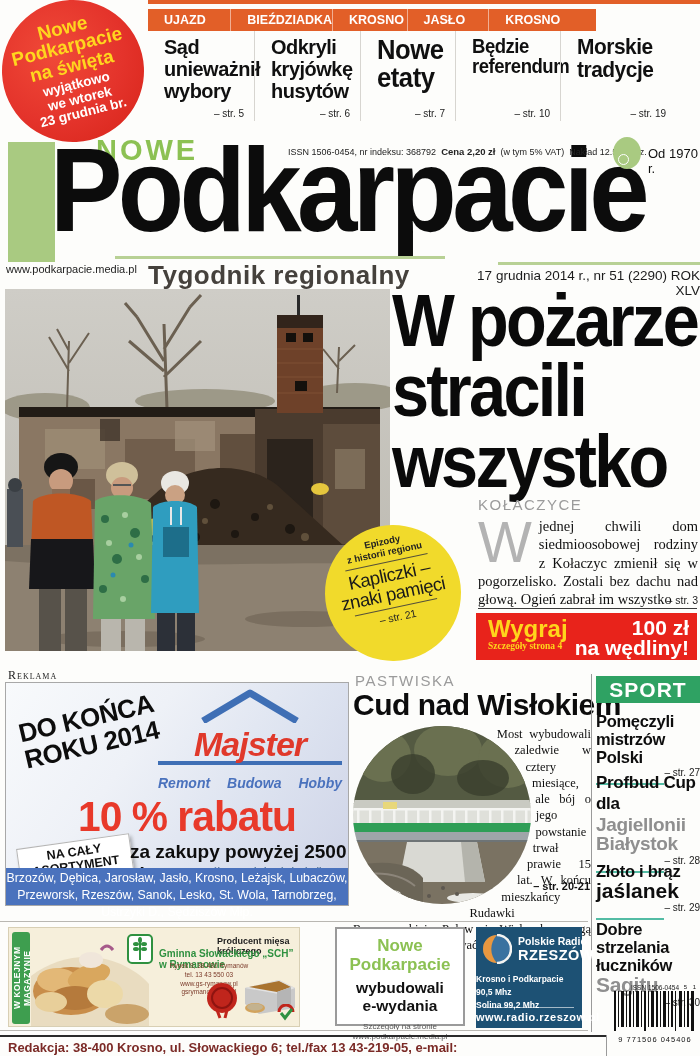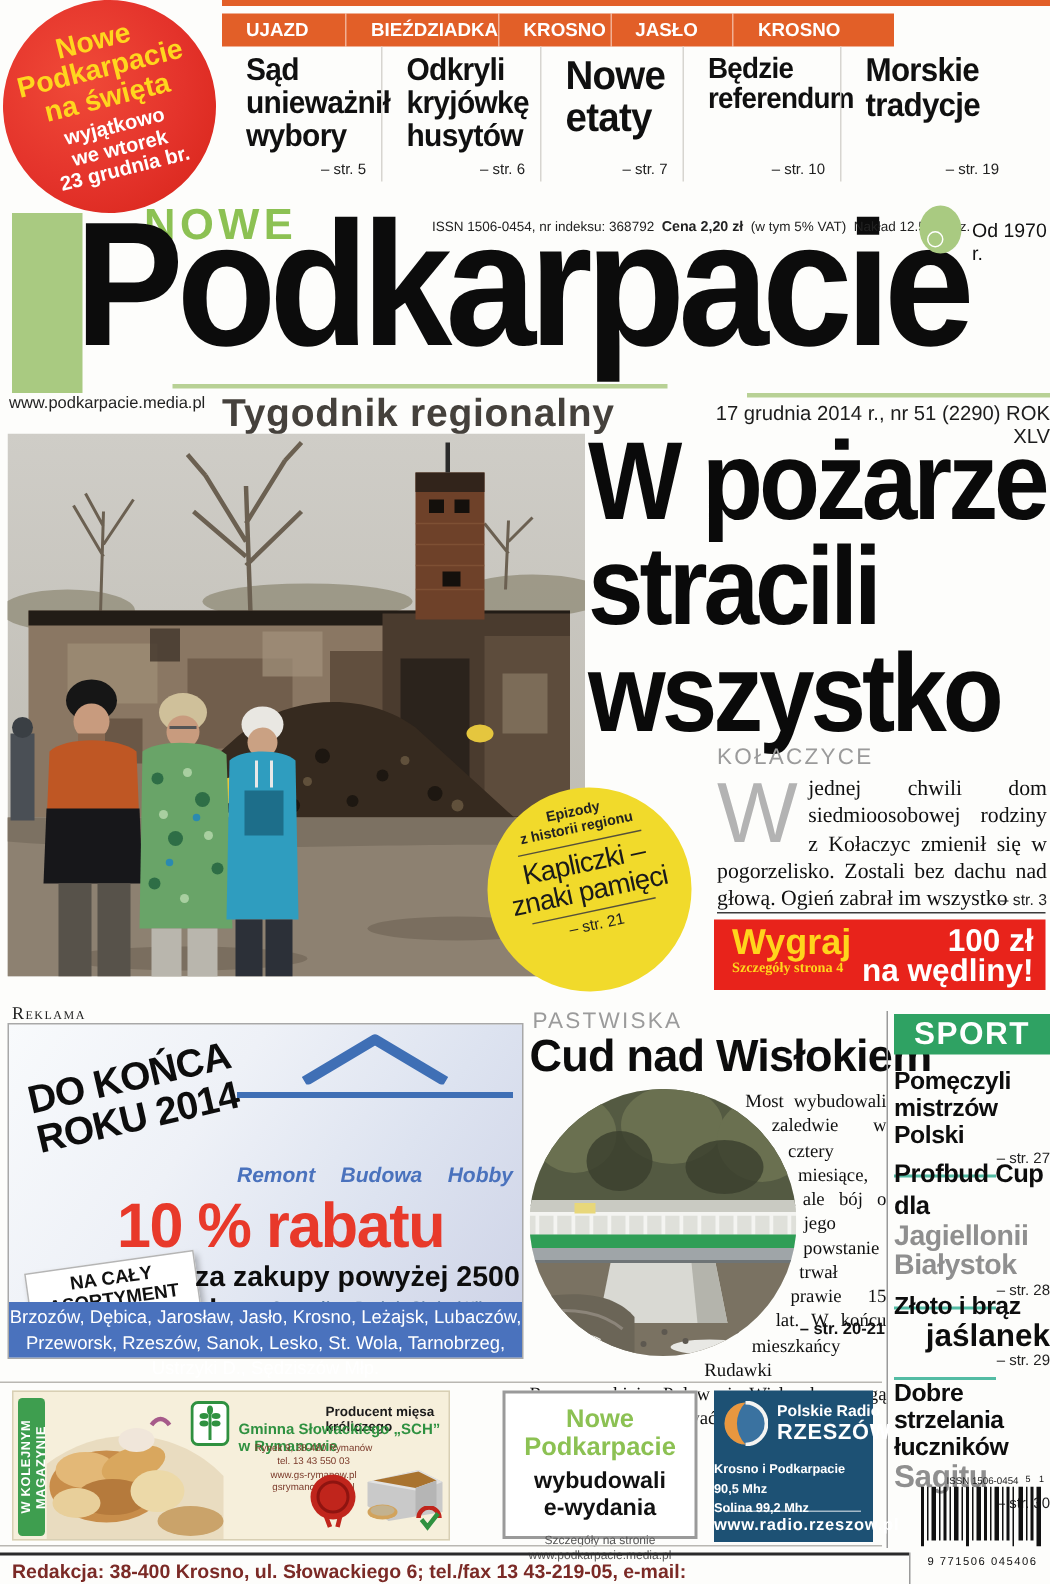--- a/index.html
+++ b/index.html
@@ -81,21 +81,21 @@
   #bridgewrap{width:238px;}
   .circlephoto{width:178px;height:178px;border-radius:50%;overflow:hidden;float:left;
                shape-outside:circle(50% at 50% 50%);margin:0 5px 4px 0;}
   .bridgetxt{font-family:"Liberation Serif",serif;font-size:12.5px;line-height:1.3;text-align:justify;color:#101010;}
   
   #sportbar{background:#2fa263;color:#fff;font-weight:800;font-size:21px;letter-spacing:1px;
             text-align:center;line-height:27px;}
   .spitem{width:104px;}
   .sptitle{font-size:16.5px;font-weight:700;line-height:1.1;letter-spacing:-.3px;color:#0d0d0d;}
   .spgray{color:#8f8f8f;font-size:19px;font-weight:600;line-height:1.05;letter-spacing:-.3px;}
-  .spbig{font-size:21px;font-weight:800;line-height:1;color:#0d0d0d;text-align:right;}
+  .spbig{font-size:21px;font-weight:800;line-height:1;color:#0d0d0d;}
   .sppage{font-size:10px;color:#222;text-align:right;margin-top:1px;}
   .sprule{width:68px;height:2px;background:#53bca4;margin-top:5px;}
   .vline{background:#9a9a9a;width:1px;}
   .hline{background:#b9b7b2;height:1px;}
   
   #gsad{background:#f6efdb;border:1px solid #d8cfb4;box-sizing:border-box;}
   #gsstrip{background:#3e9e4f;color:#fff;writing-mode:vertical-rl;transform:rotate(180deg);
            font-size:8.5px;font-weight:700;letter-spacing:.5px;text-align:center;border-radius:3px;}
   #gsad .l1{font-size:9px;font-weight:700;color:#1c1c1c;}
   #gsad .l2{font-size:10px;font-weight:700;color:#2f9140;}
@@ -334,20 +334,21 @@
   </div>
 
   <div class="abs reklama" style="left:8px;top:668px;">Reklama</div>
 
   <div id="majster" class="abs" style="left:5px;top:682px;width:344px;height:224px;">
     <div class="period abs" style="left:10px;top:38px;">DO KOŃCA ROKU 2014</div>
     <div class="abs" style="left:152px;top:6px;width:184px;text-align:center;">
       <svg width="110" height="34" viewBox="0 0 110 34">
         <path d="M8 32 L55 4 L102 32" fill="none" stroke="#3f6fb5" stroke-width="7" stroke-linejoin="round"></path>
       </svg>
+      <div class="brand">Majster</div>
       <div class="brandbar"></div>
     </div>
     <div class="tagline abs" style="left:152px;top:92px;width:184px;">
       <span>Remont</span>
       <span>Budowa</span>
       <span>Hobby</span>
     </div>
     <div class="offer abs" style="left:72px;top:110px;">10 % rabatu</div>
     <div class="scope abs" style="left:12px;top:158px;width:96px;">
       <div>NA CAŁY</div>

